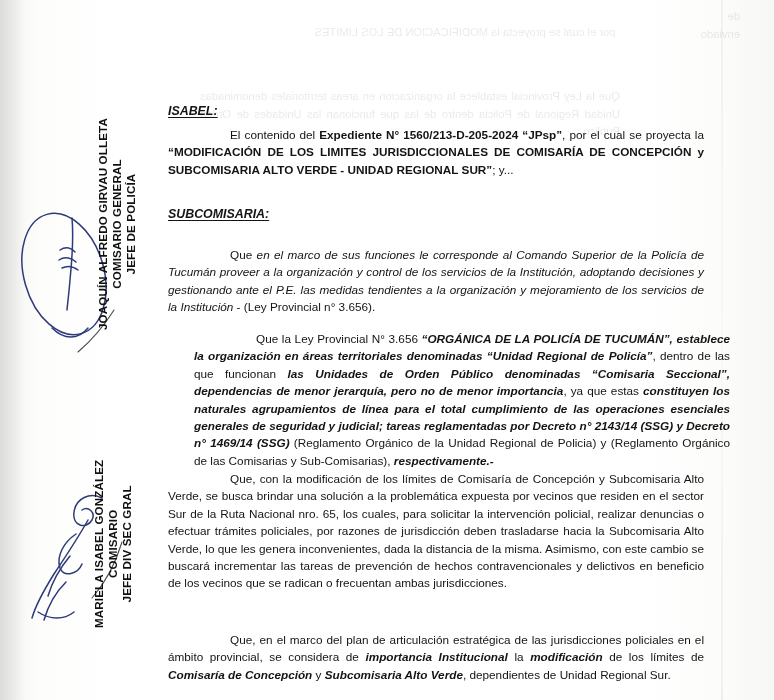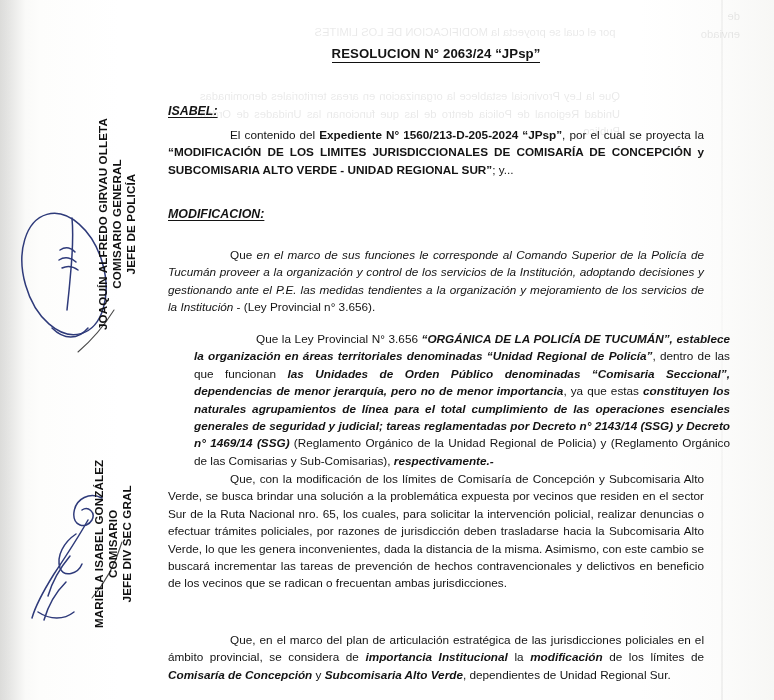--- a/index.html
+++ b/index.html
@@ -150,27 +150,26 @@
   <div class="left-edge-strip"></div>
   <div class="fold-line"></div>
 
   <div class="bleed" style="left:300px; top:24px; width:330px; text-align:center;">por el cual se proyecta la MODIFICACION DE LOS LIMITES</div>
   <div class="bleed" style="left:620px; top:8px; width:120px;">de   
 enviado</div>
   <div class="bleed" style="left:200px; top:88px; width:420px;">Que la Ley Provincial establece la organizacion en areas territoriales denominadas Unidad Regional de Policia dentro de las que funcionan las Unidades de Orden Publico</div>
 
   <div class="doc-body">
 
-    <div class="title"><span class="u">RESOLUCION N° 2063/24 “JPsp”</span></div>
 
     <div class="kicker" id="kicker-visto">ISABEL:</div>
 
     <p class="para" id="p-visto"><span>El contenido del </span><b>Expediente N° 1560/213-D-205-2024 “JPsp”</b><span>, por el cual se proyecta la </span><b>“MODIFICACIÓN DE LOS LIMITES JURISDICCIONALES DE COMISARÍA DE CONCEPCIÓN y SUBCOMISARIA ALTO VERDE - UNIDAD REGIONAL SUR”</b><span>; y...</span></p>
 
-    <div class="kicker" id="kicker-considerando">MODIFICACION:</div>
+    <div class="kicker" id="kicker-considerando">SUBCOMISARIA:</div>
 
     <p class="para" id="p-cons-1"><span>Que </span><i>en el marco de sus funciones le corresponde al Comando Superior de la Policía de Tucumán proveer a la organización y control de los servicios de la Institución, adoptando decisiones y gestionando ante el P.E. las medidas tendientes a la organización y mejoramiento de los servicios de la Institución</i><span> - (Ley Provincial n° 3.656).</span></p>
 
     <p class="para" id="p-cons-2"><span>Que la Ley Provincial N° 3.656 </span><span class="bi">“ORGÁNICA DE LA POLICÍA DE TUCUMÁN”, establece la organización en áreas territoriales denominadas “Unidad Regional de Policía”</span><span>, dentro de las que funcionan </span><span class="bi">las Unidades de Orden Público denominadas “Comisaria Seccional”, dependencias de menor jerarquía, pero no de menor importancia</span><span>, ya que estas </span><span class="bi">constituyen los naturales agrupamientos de línea para el total cumplimiento de las operaciones esenciales generales de seguridad y judicial; tareas reglamentadas por Decreto n° 2143/14 (SSG) y Decreto n° 1469/14 (SSG)</span><span> (Reglamento Orgánico de la Unidad Regional de Policia) y (Reglamento Orgánico de las Comisarias y Sub-Comisarias), </span><span class="bi">respectivamente.-</span></p>
 
     <p class="para" id="p-cons-3"><span>Que, con la modificación de los límites de Comisaría de Concepción y Subcomisaria Alto Verde, se busca brindar una solución a la problemática expuesta por vecinos que residen en el sector Sur de la Ruta Nacional nro. 65, los cuales, para solicitar la intervención policial, realizar denuncias o efectuar trámites policiales, por razones de jurisdicción deben trasladarse hacia la Subcomisaria Alto Verde, lo que les genera inconvenientes, dada la distancia de la misma. Asimismo, con este cambio se buscará incrementar las tareas de prevención de hechos contravencionales y delictivos en beneficio de los vecinos que se radican o frecuentan ambas jurisdicciones.</span></p>
 
     <p class="para" id="p-cons-4"><span>Que, en el marco del plan de articulación estratégica de las jurisdicciones policiales en el ámbito provincial, se considera de </span><span class="bi">importancia Institucional</span><span> la </span><span class="bi">modificación</span><span> de los límites de </span><span class="bi">Comisaría de Concepción</span><span> y </span><span class="bi">Subcomisaria Alto Verde</span><span>, dependientes de Unidad Regional Sur.</span></p>
 
   </div>

